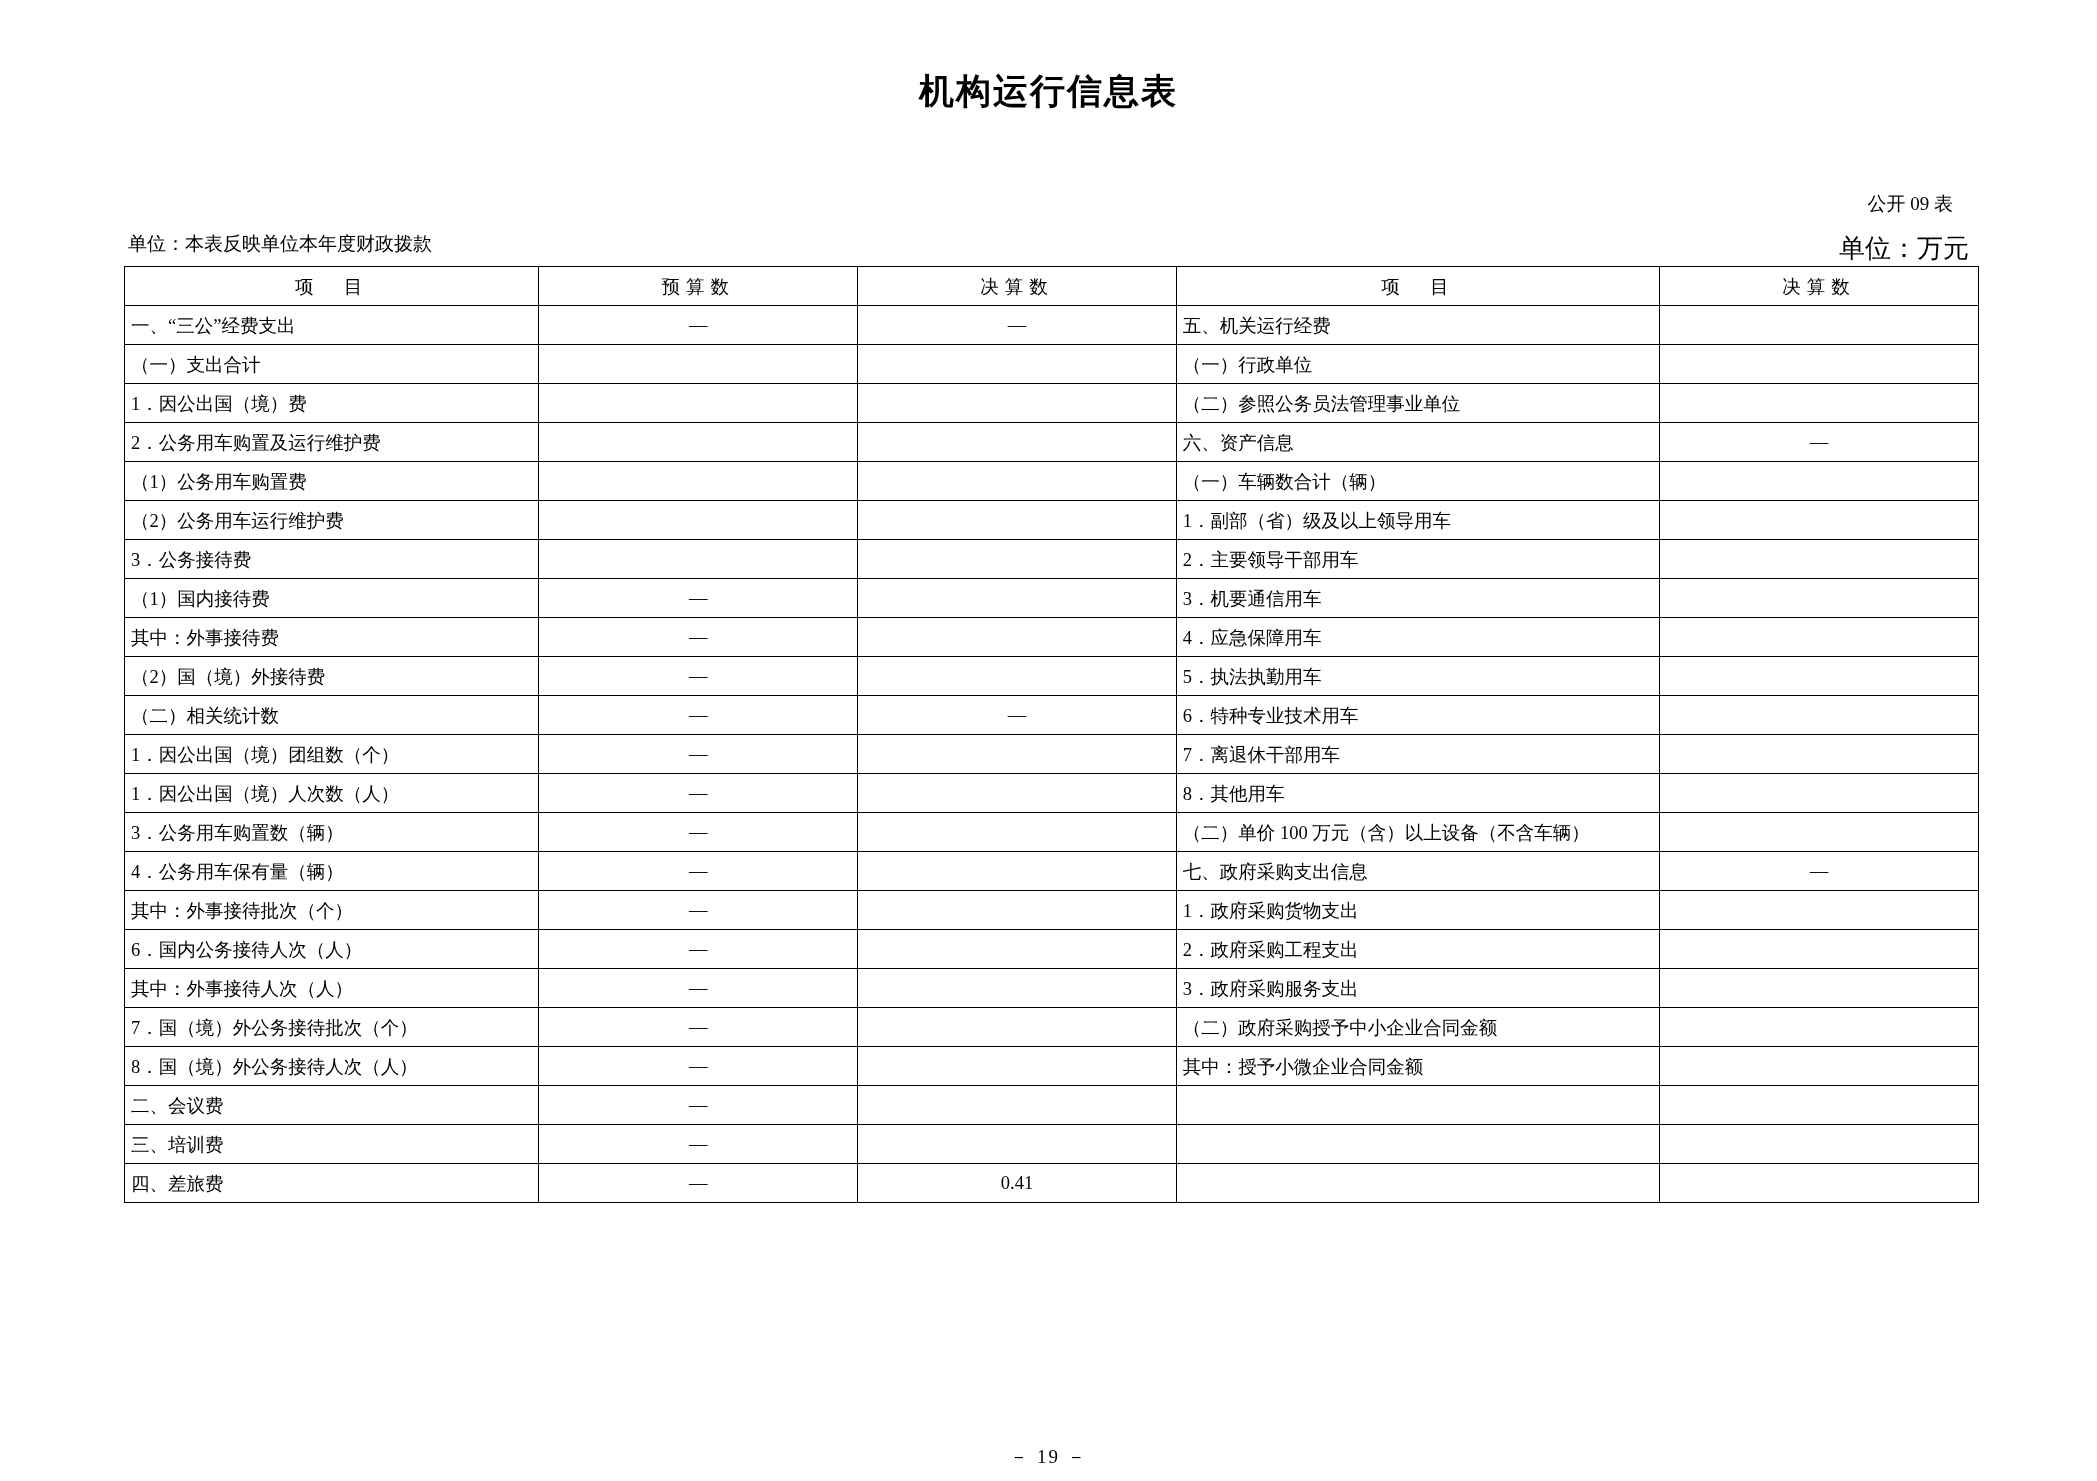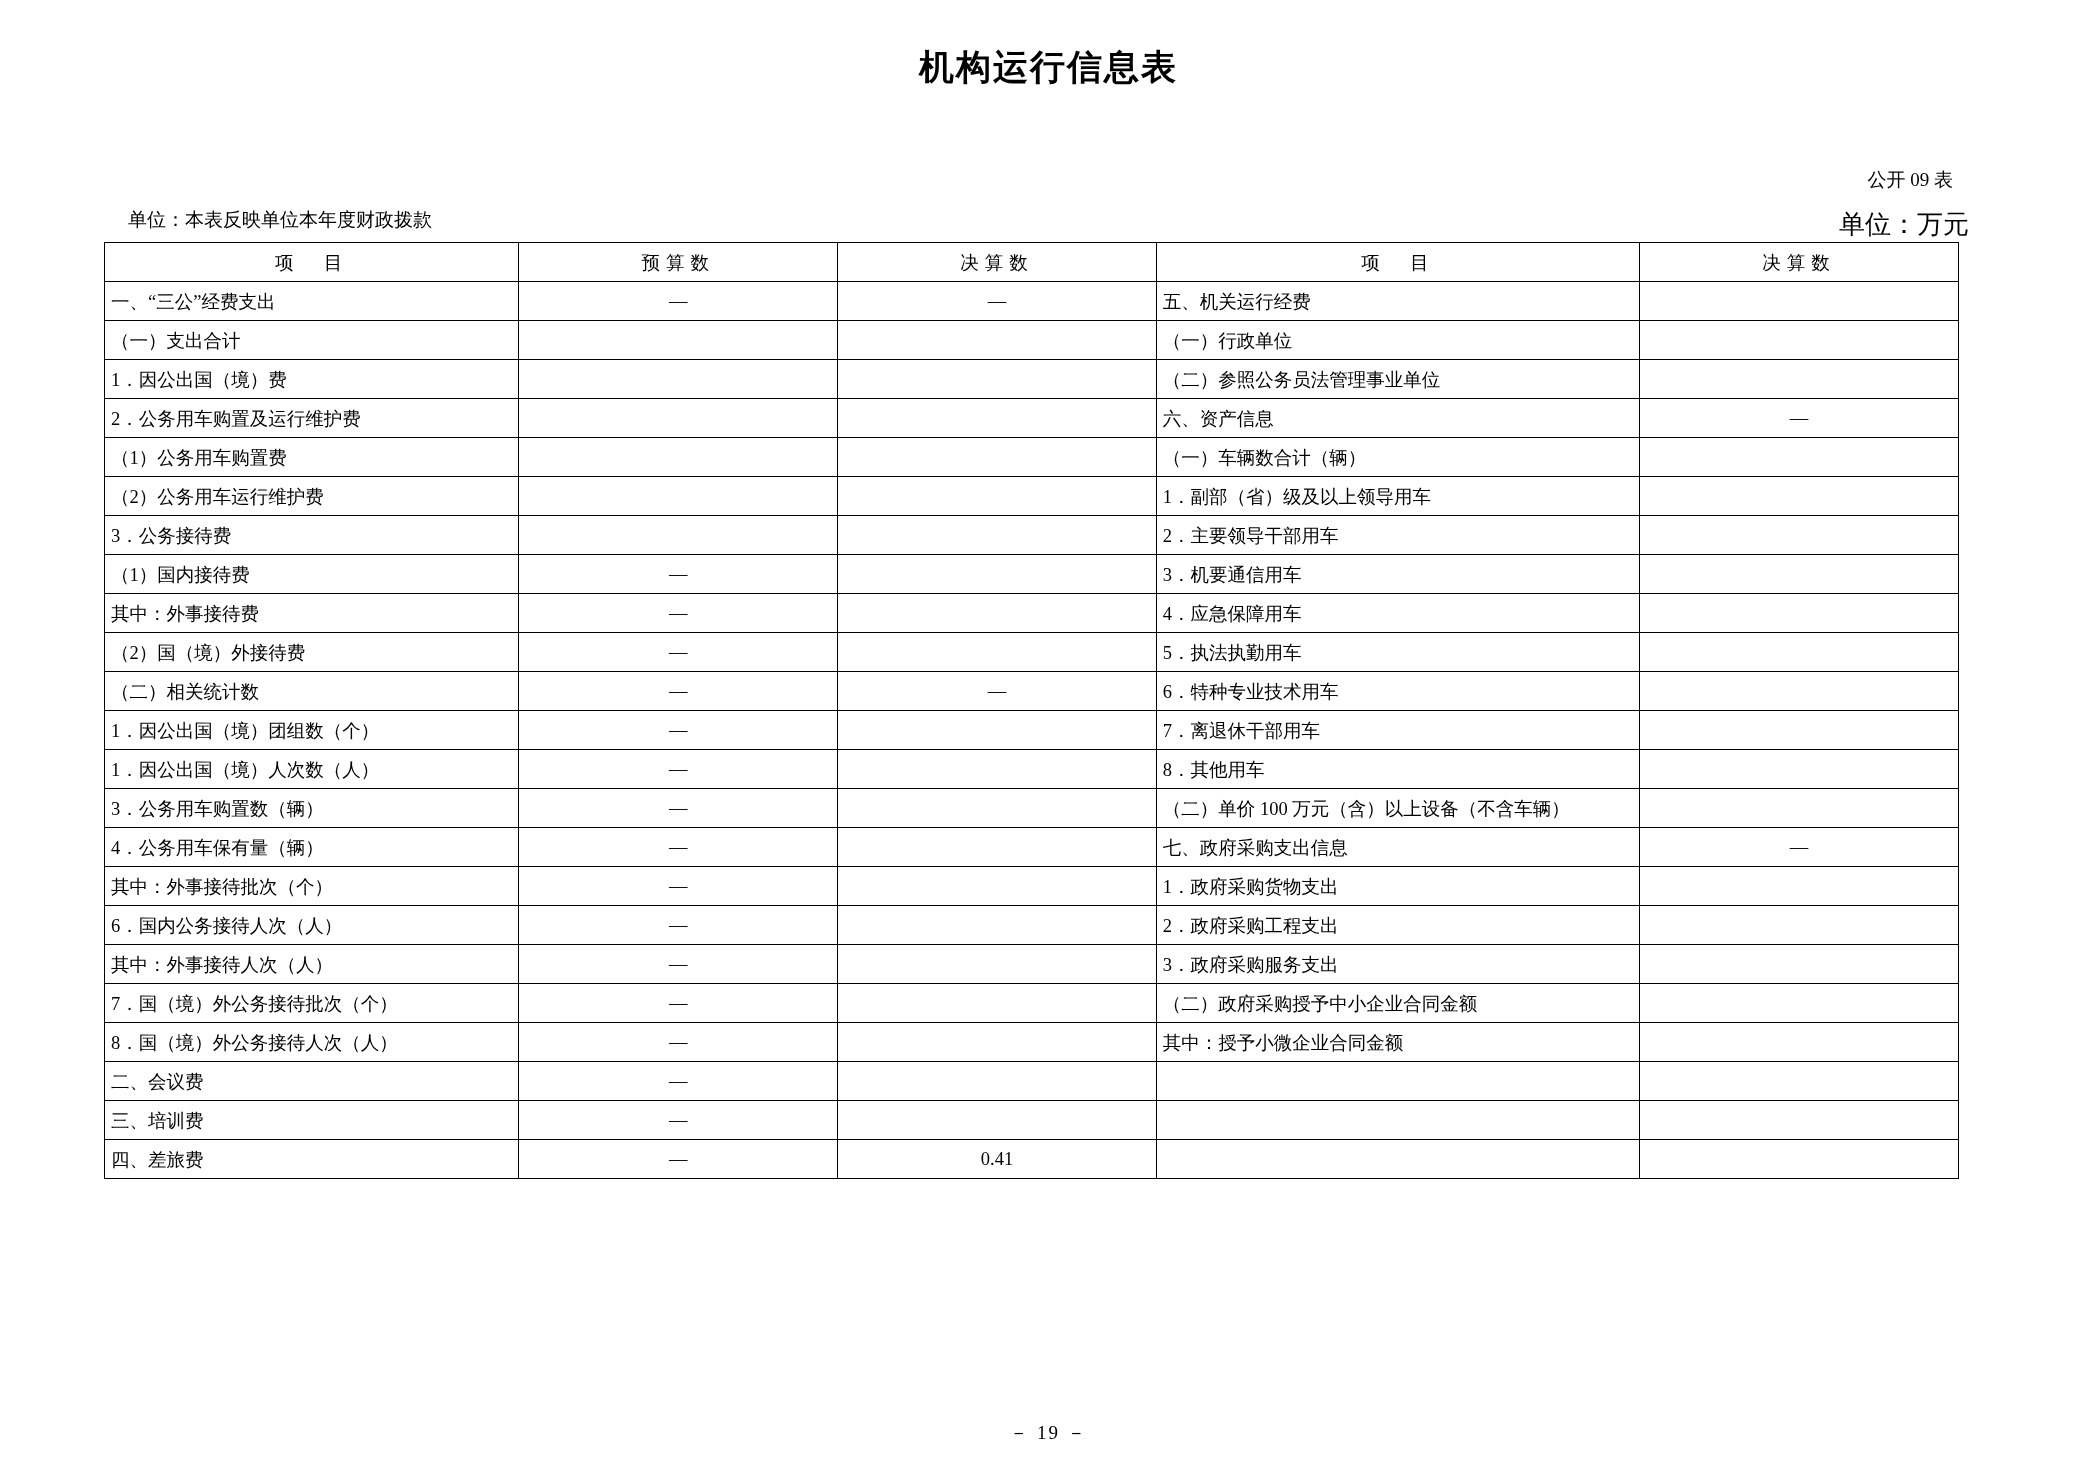--- a/index.html
+++ b/index.html
@@ -19,21 +19,21 @@
     width: 2097px;
     height: 1481px;
     box-sizing: border-box;
     padding: 0;
   }
   .doc-title {
     text-align: center;
     font-size: 35px;
     font-weight: bold;
     letter-spacing: 2px;
-    margin-top: 44px;
+    margin-top: 68px;
     margin-bottom: 0;
     font-family: "Liberation Serif", "DejaVu Serif", serif;
   }
   .form-no {
     position: absolute;
     right: 144px;
     top: 123px;
     font-size: 19px;
   }
   .unit-row {
@@ -43,21 +43,21 @@
     font-size: 19px;
   }
   .unit-right {
     position: absolute;
     right: 128px;
     top: 163px;
     font-size: 26px;
   }
   table.main {
     position: absolute;
-    left: 104px;
+    left: 124px;
     top: 198px;
     width: 1855px;
     border-collapse: collapse;
     table-layout: fixed;
   }
   table.main td, table.main th {
     border: 1px solid #000000;
     height: 39px;
     font-size: 18.5px;
     font-weight: normal;

